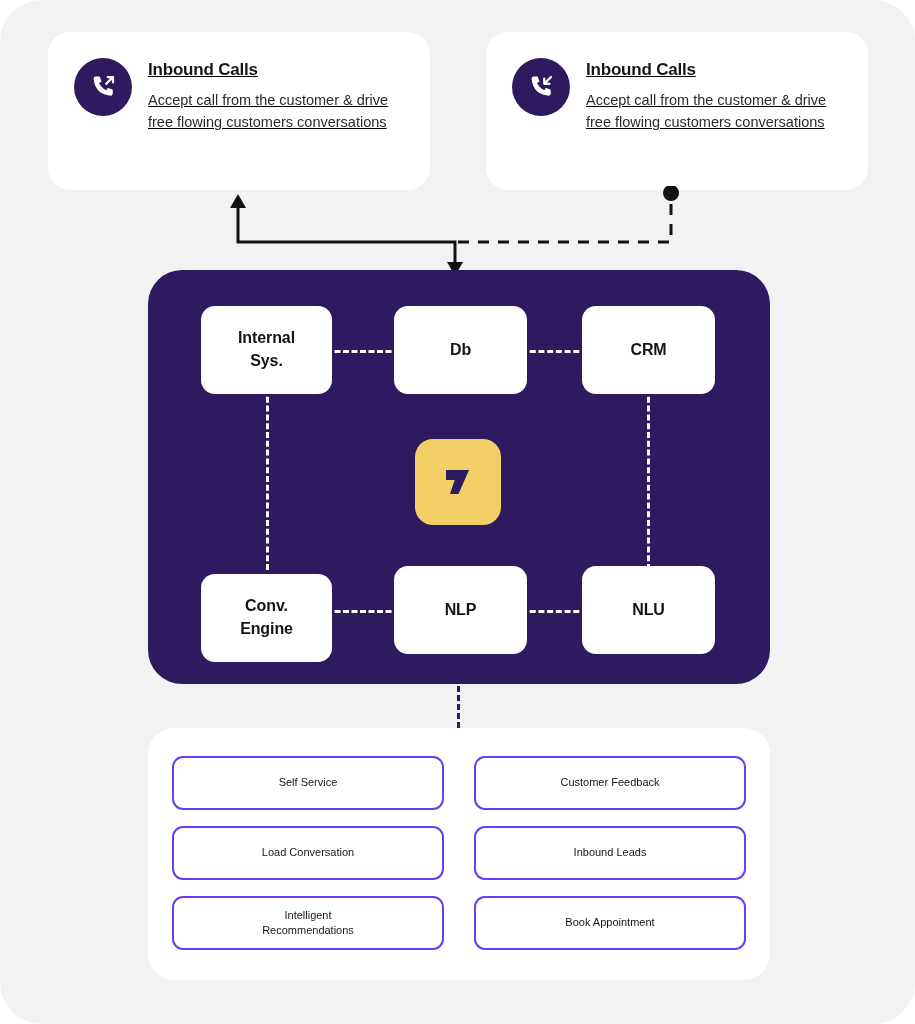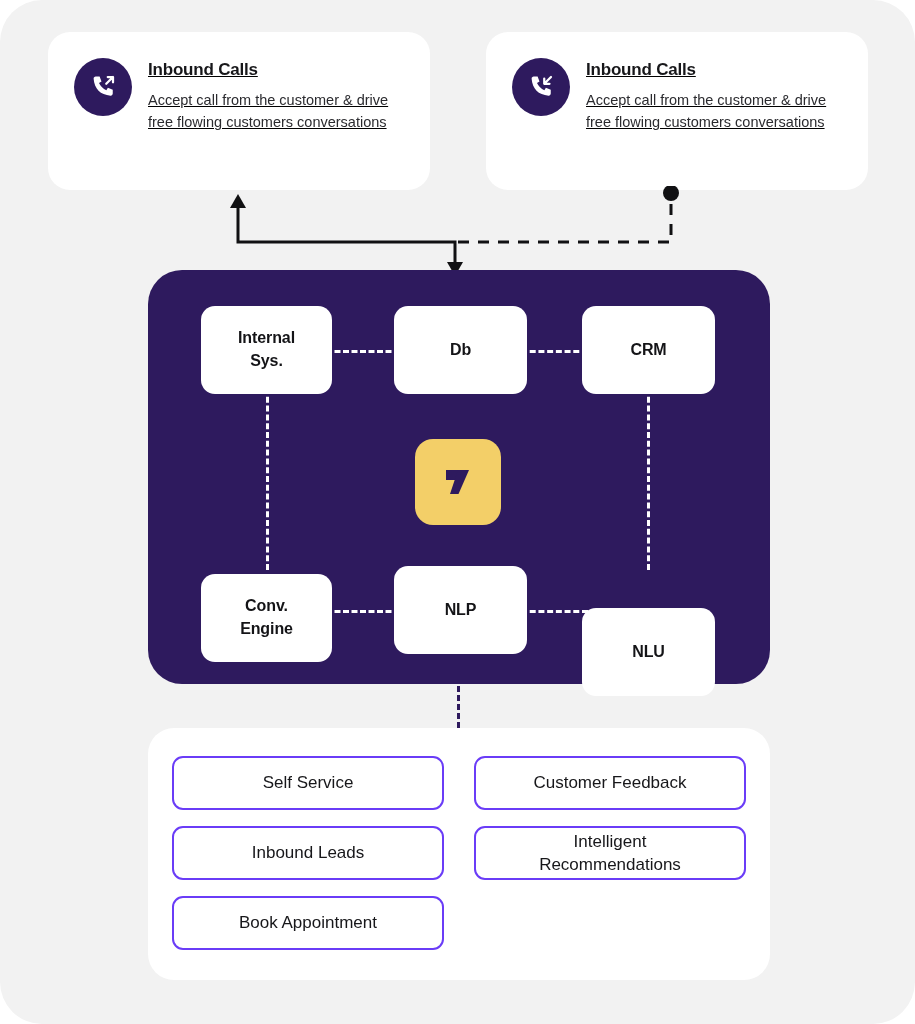--- a/index.html
+++ b/index.html
@@ -107,21 +107,21 @@
   }
   .node-w-sm { width: 131px; height: 88px; }
   .node-w-md { width: 133px; height: 88px; }
 
   
   #node-internal-sys { left: 53px;  top: 36px; text-align: center;  }
   #node-db          { left: 246px; top: 36px;  }
   #node-crm         { left: 434px; top: 36px;  }
   #node-conv-engine { left: 53px;  top: 296px; margin-top: 8px; }
   #node-nlp         { left: 246px; top: 296px; }
-  #node-nlu         { left: 434px; top: 296px; margin-top: 42px; }
+  #node-nlu         { left: 434px; top: 296px; }
 
   
   .dash-h {
     position: absolute;
     height: 0;
     border-top: 3px dashed #ffffff;
     z-index: 1;
   }
   .dash-v {
     position: absolute;
@@ -180,21 +180,21 @@
     row-gap: 16px;
   }
   .outcome-pill {
     border: 2px solid #6a3cf7;
     border-radius: 11px;
     height: 54px;
     display: flex;
     align-items: center;
     justify-content: center;
     text-align: center;
-    font-size: 17px;
+    font-size: 11px;
     color: #17171a;
     line-height: 1.38;
     background: #ffffff;
     box-sizing: border-box;
     padding: 0 8px;
   }
 </style>
 </head>
 <body>
 
@@ -261,20 +261,21 @@
       </svg>
     </div>
   </div>
 
   <div id="panel-to-outcomes"></div>
 
   <div id="outcomes-card">
     <div id="outcomes-grid">
       <div class="outcome-pill" style="white-space: pre-line;">Self Service</div>
       <div class="outcome-pill" style="white-space: pre-line;">Customer Feedback</div>
+      <div class="outcome-pill" style="white-space: pre-line;">Load Conversation</div>
       <div class="outcome-pill" style="white-space: pre-line;">Inbound Leads</div>
       <div class="outcome-pill" style="white-space: pre-line;">Intelligent
 Recommendations</div>
       <div class="outcome-pill" style="white-space: pre-line;">Book Appointment</div>
     </div>
   </div>
 
 </div>
 
 </body></html>

